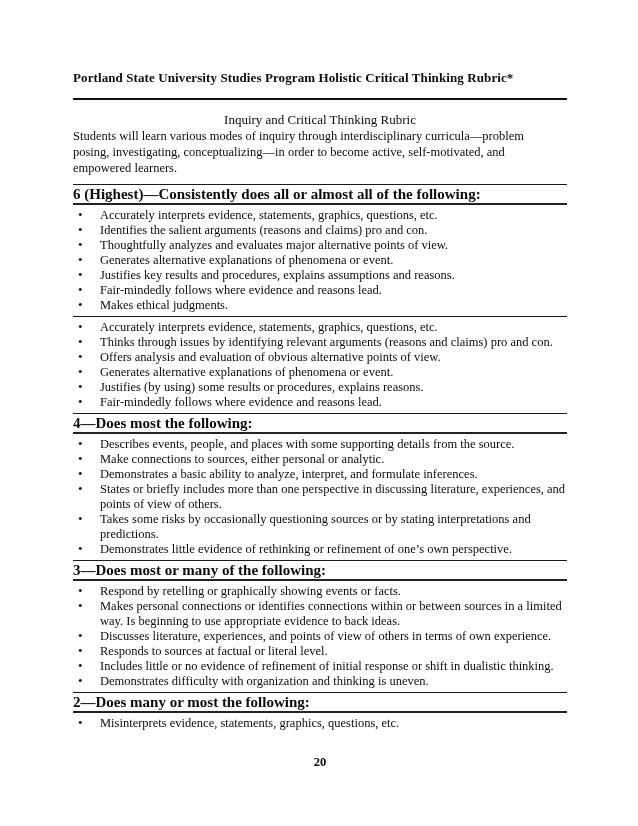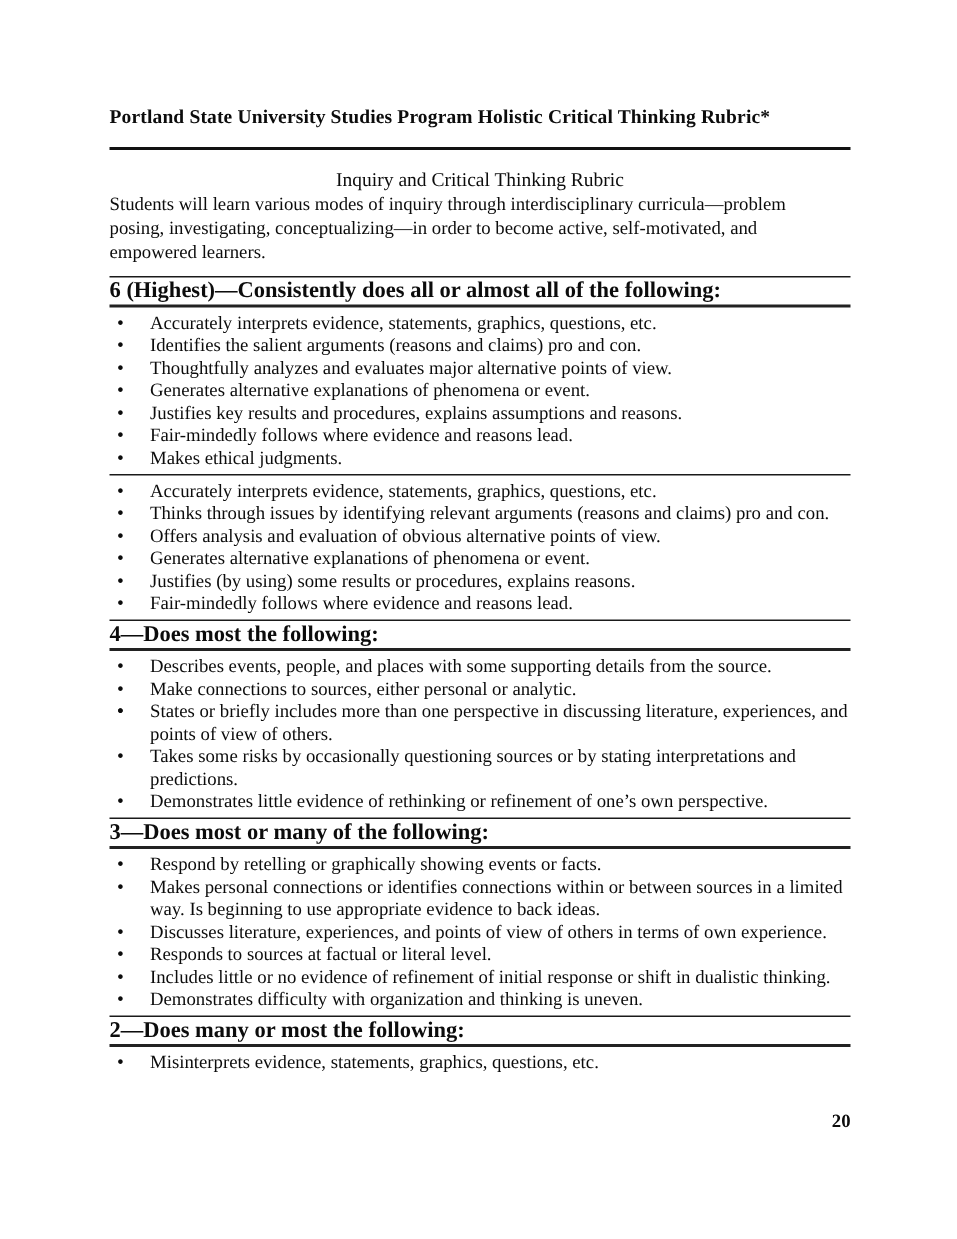--- a/index.html
+++ b/index.html
@@ -71,21 +71,21 @@
     position: absolute;
     left: 5px;
     top: -1px;
     font-size: 13px;
   }
   li.bullet .btext {
     white-space: pre-line;
   }
   .page-number {
     margin-top: 24px;
-    text-align: right;
+    text-align: center;
     line-height: 15px;
     font-weight: bold;
   }
 </style>
 </head>
 <body>
 
 <div class="page">
   <div class="doc-title">Portland State University Studies Program Holistic Critical Thinking Rubric*</div>
 
@@ -178,20 +178,21 @@
     <span class="btext">Describes events, people, and places with some supporting details from the source.</span>
   </li>
 
   <li class="bullet">
     <span class="dot">•</span>
     <span class="btext">Make connections to sources, either personal or analytic.</span>
   </li>
 
   <li class="bullet">
     <span class="dot">•</span>
+    <span class="btext">Demonstrates a basic ability to analyze, interpret, and formulate inferences.</span>
   </li>
 
   <li class="bullet">
     <span class="dot">•</span>
     <span class="btext">States or briefly includes more than one perspective in discussing literature, experiences, and
 points of view of others.</span>
   </li>
 
   <li class="bullet">
     <span class="dot">•</span>

